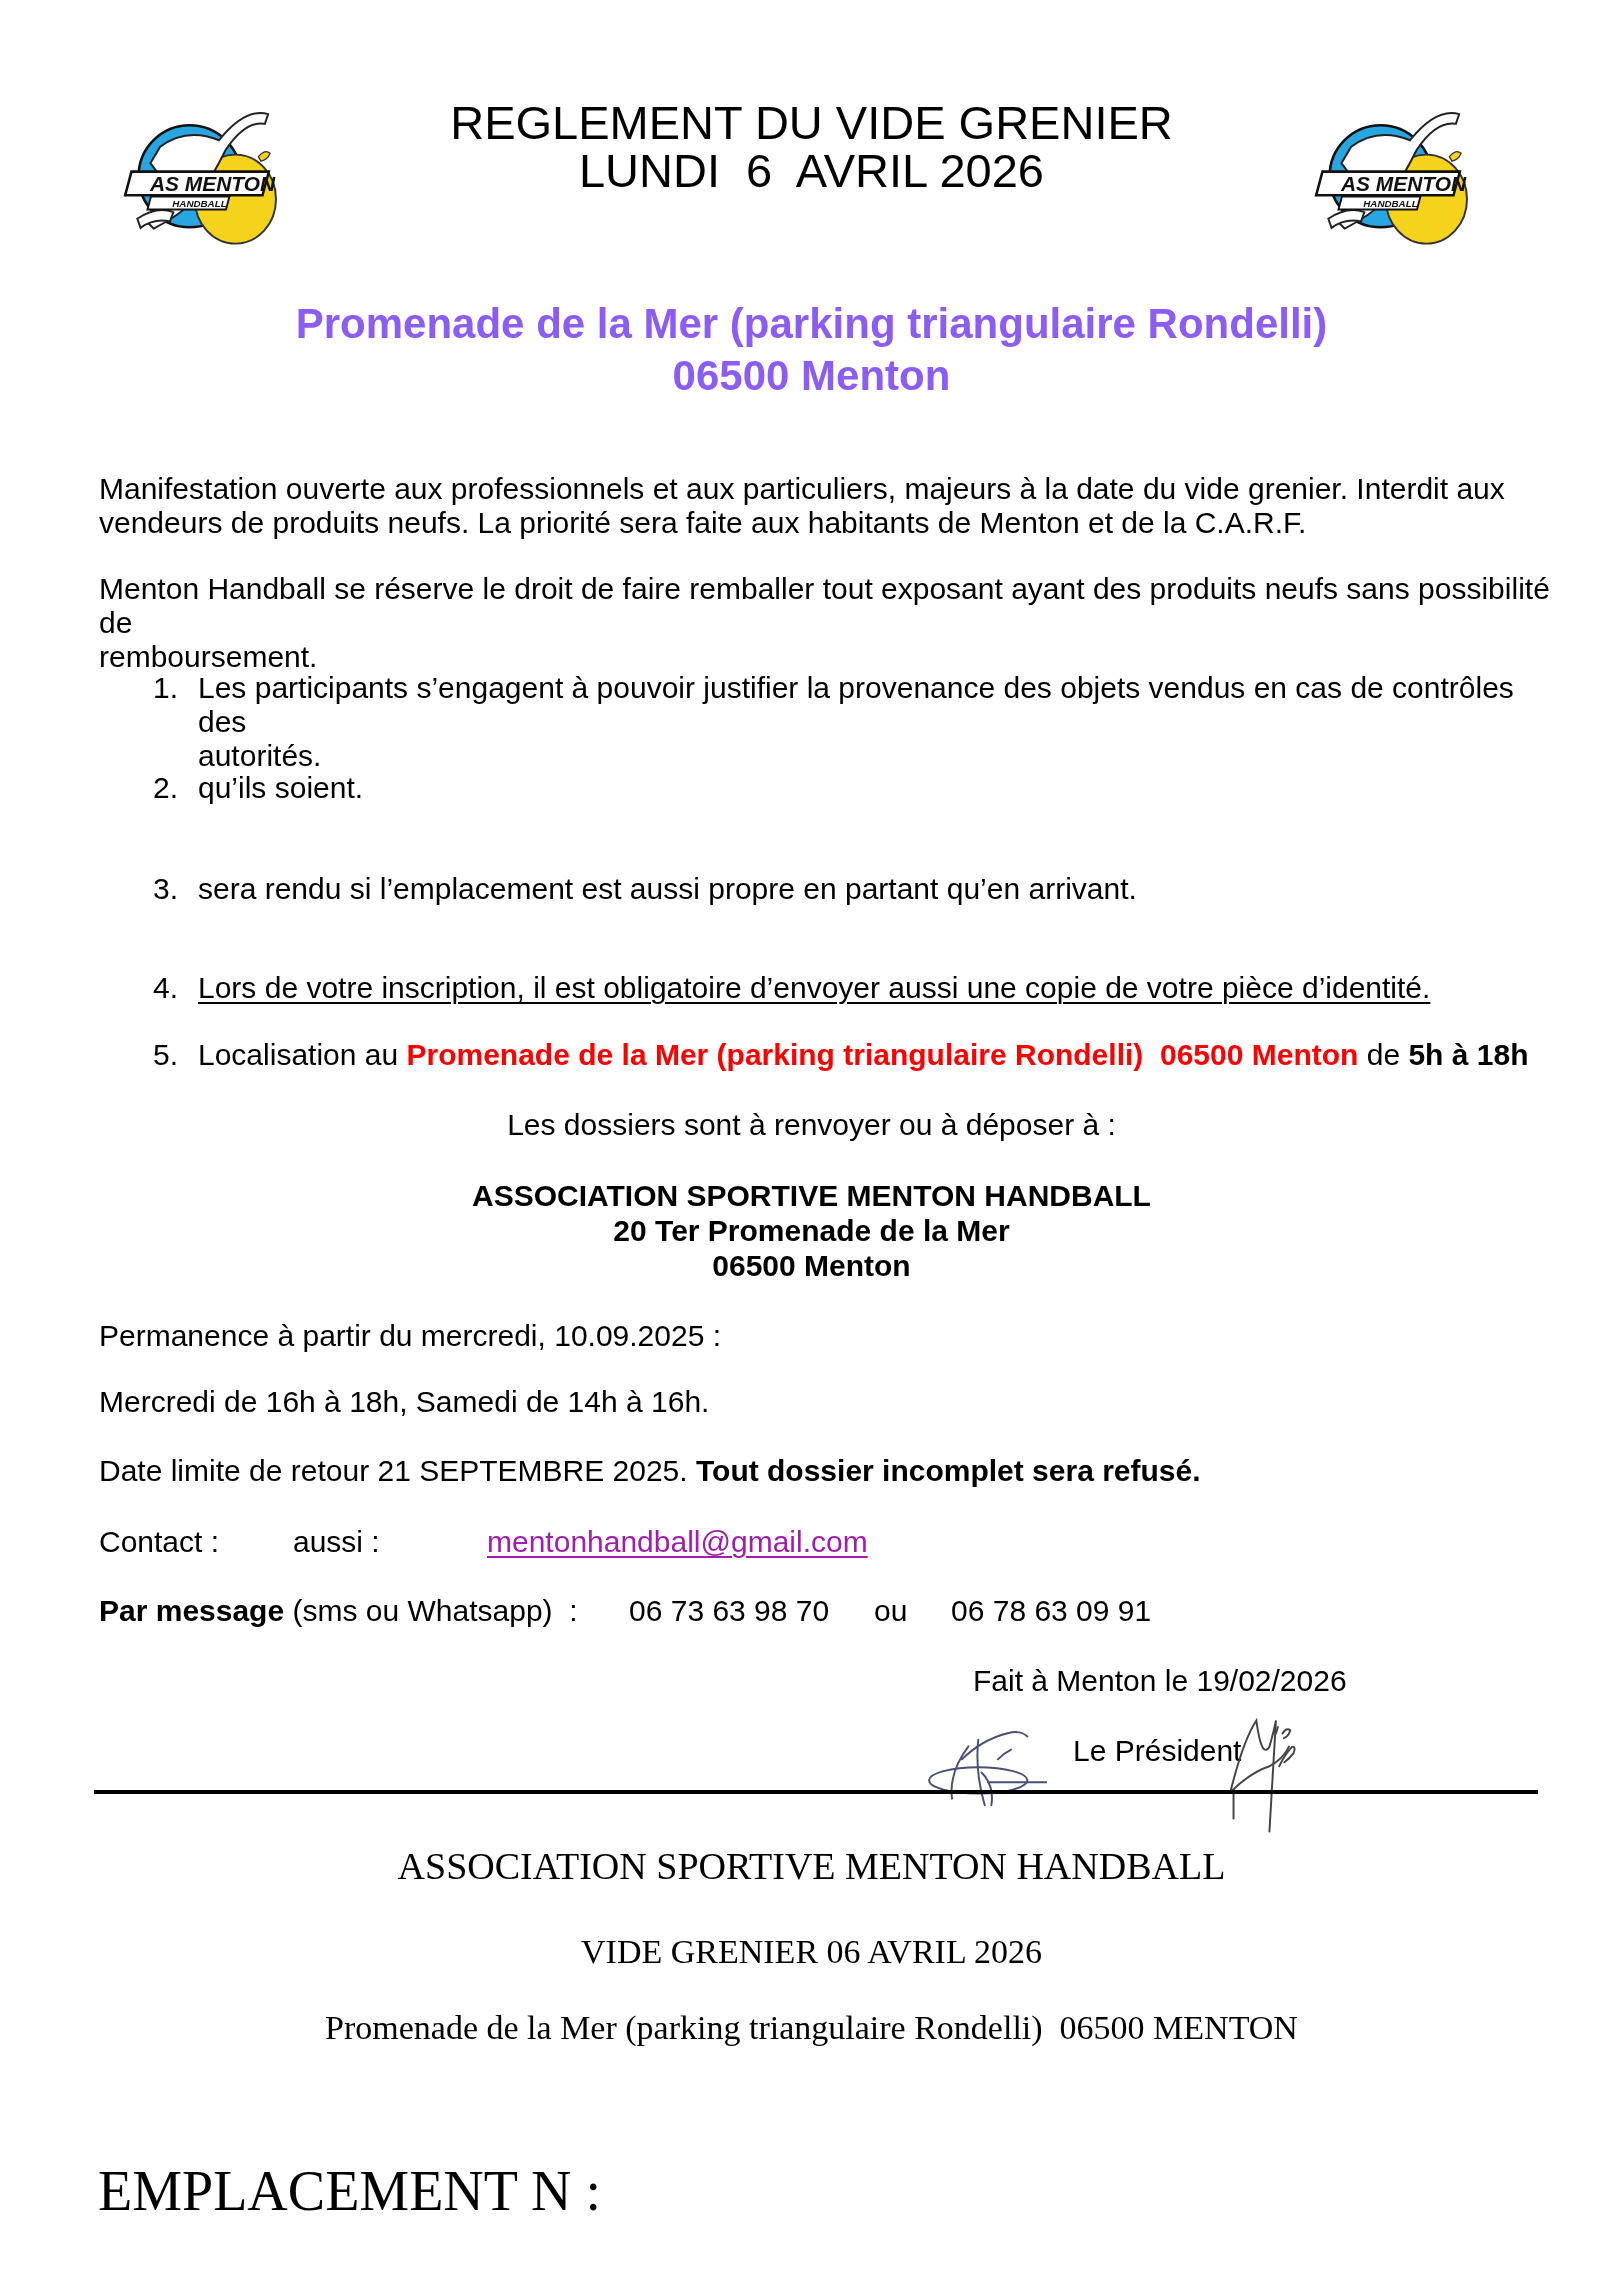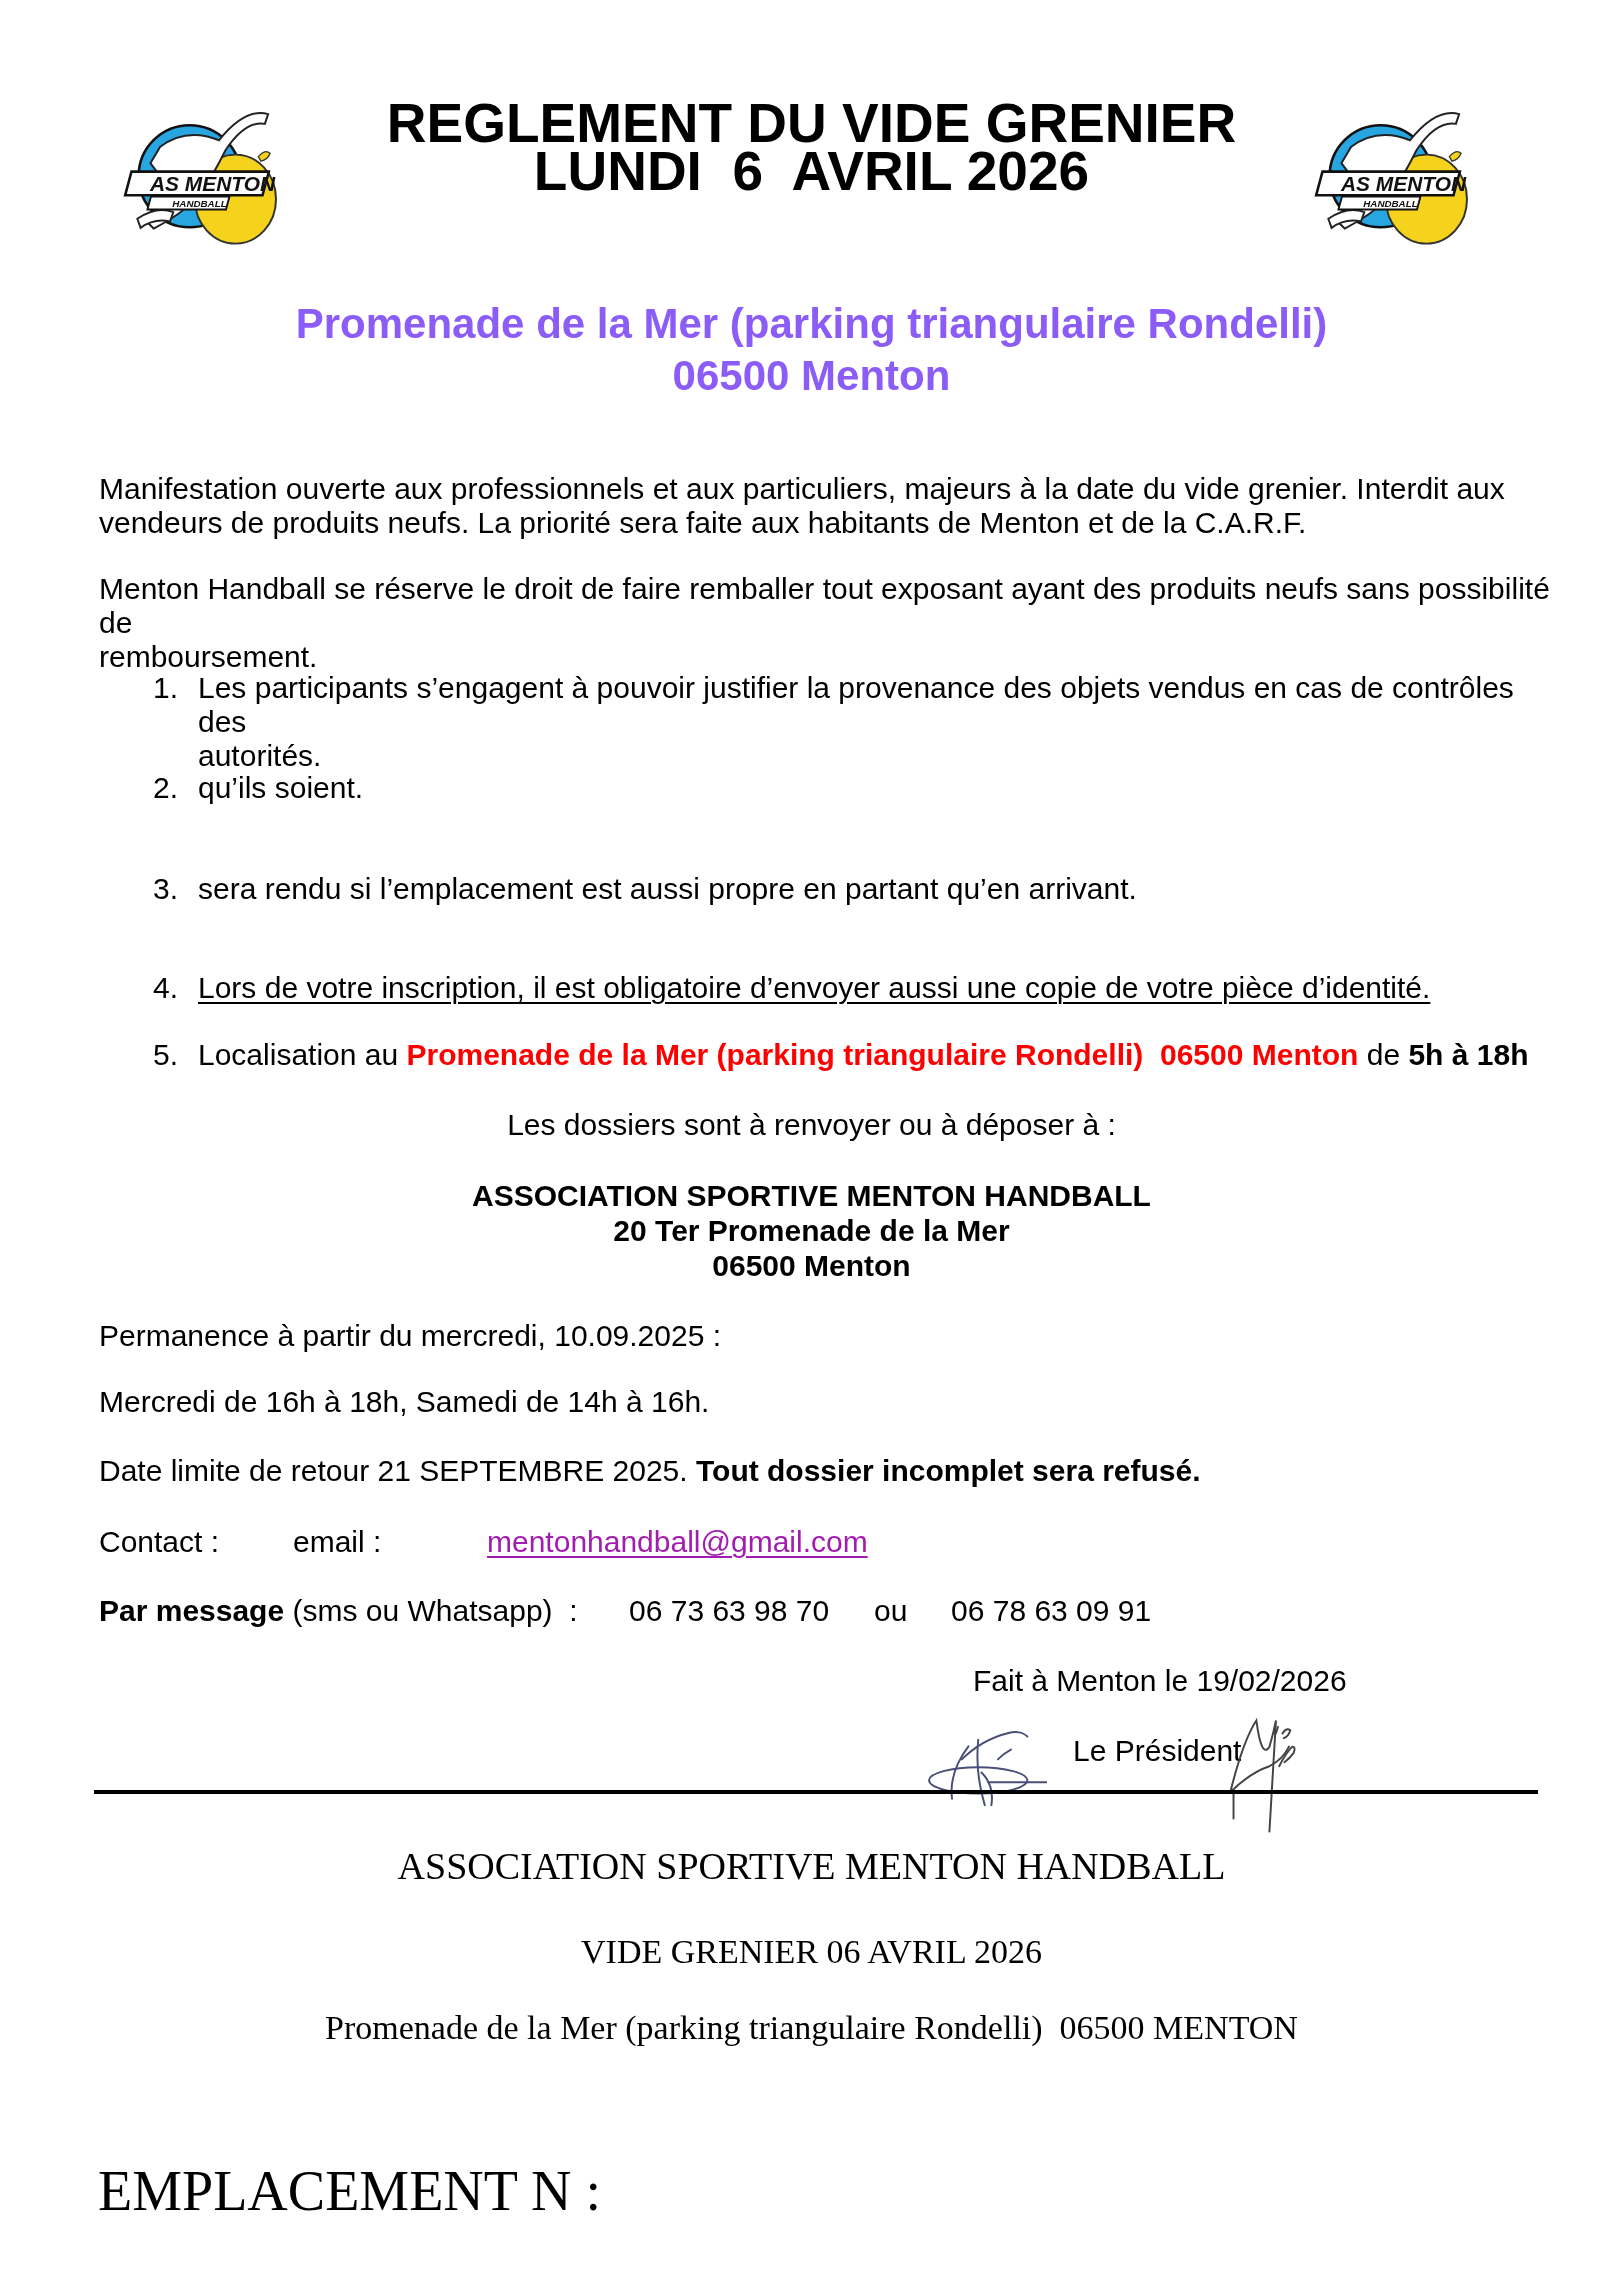--- a/index.html
+++ b/index.html
@@ -1,21 +1,21 @@
 <!DOCTYPE html>
 <html style="font-size:10.5px"><head>
 <meta charset="utf-8">
 <style>
   html, body { margin: 0; padding: 0; background: #ffffff; }
   body { width: 1623px; height: 2295px; position: relative; overflow: hidden; color: #000; font-family: "Liberation Sans", sans-serif; }
   .abs { position: absolute; }
   .sans { font-family: "Liberation Sans", sans-serif; }
   .serif { font-family: "Liberation Serif", serif; }
   .center { left: 0; width: 1623px; text-align: center; }
-  .title { font-weight: bold; font-size: 55px; line-height: 48px; }
+  .title { font-weight: normal; font-size: 47px; line-height: 48px; }
   .red-heading { font-weight: bold; font-size: 42px; line-height: 52px; color: #8b5cf6; }
   .body-text { font-size: 30px; line-height: 34px; }
   .bold { font-weight: bold; }
   .red { color: #ff0000; }
   .logo { width: 216px; height: 157px; }
   .list-item { left: 99px; width: 1439px; }
   .list-item .num { position: absolute; left: 54px; top: 0; }
   .list-item .txt { position: absolute; left: 99px; width: 1328px; top: 0; }
   .underlined { text-decoration: underline; text-decoration-thickness: 2px; text-underline-offset: 3.9px; }
   .link { color: #a21caf; text-decoration: underline; text-decoration-thickness: 2px; text-underline-offset: 3.9px; cursor: pointer; }
@@ -120,21 +120,21 @@
   <div>ASSOCIATION SPORTIVE MENTON HANDBALL</div>
   <div>20 Ter Promenade de la Mer</div>
   <div>06500 Menton</div>
 </div>
 
 <div class="abs body-text sans" style="left:99px; top:1319px;">Permanence à partir du mercredi, 10.09.2025 :</div>
 <div class="abs body-text sans" style="left:99px; top:1385px;">Mercredi de 16h à 18h, Samedi de 14h à 16h.</div>
 <div class="abs body-text sans" style="left:99px; top:1454px; white-space:pre;"><span>Date limite de retour 21 SEPTEMBRE 2025. </span><span class="bold">Tout dossier incomplet sera refusé.</span></div>
 
 <div class="abs body-text sans" style="left:99px; top:1525px;">Contact :</div>
-<div class="abs body-text sans" style="left:293px; top:1525px;">email :</div>
+<div class="abs body-text sans" style="left:293px; top:1525px;">aussi :</div>
 <a class="abs body-text sans link" style="left:487px; top:1525px;">mentonhandball@gmail.com</a>
 
 <div class="abs body-text sans" style="left:99px; top:1594px; white-space:pre;"><span class="bold">Par message</span><span> (sms ou Whatsapp)  :</span></div>
 <div class="abs body-text sans" style="left:629px; top:1594px;">06 73 63 98 70</div>
 <div class="abs body-text sans" style="left:874px; top:1594px;">ou</div>
 <div class="abs body-text sans" style="left:951px; top:1594px;">06 78 63 09 91</div>
 
 <div class="abs body-text sans" style="left:973px; top:1664px;">Fait à Menton le 19/02/2026</div>
 <div class="abs body-text sans" style="left:1073px; top:1734px;">Le Président</div>
 

